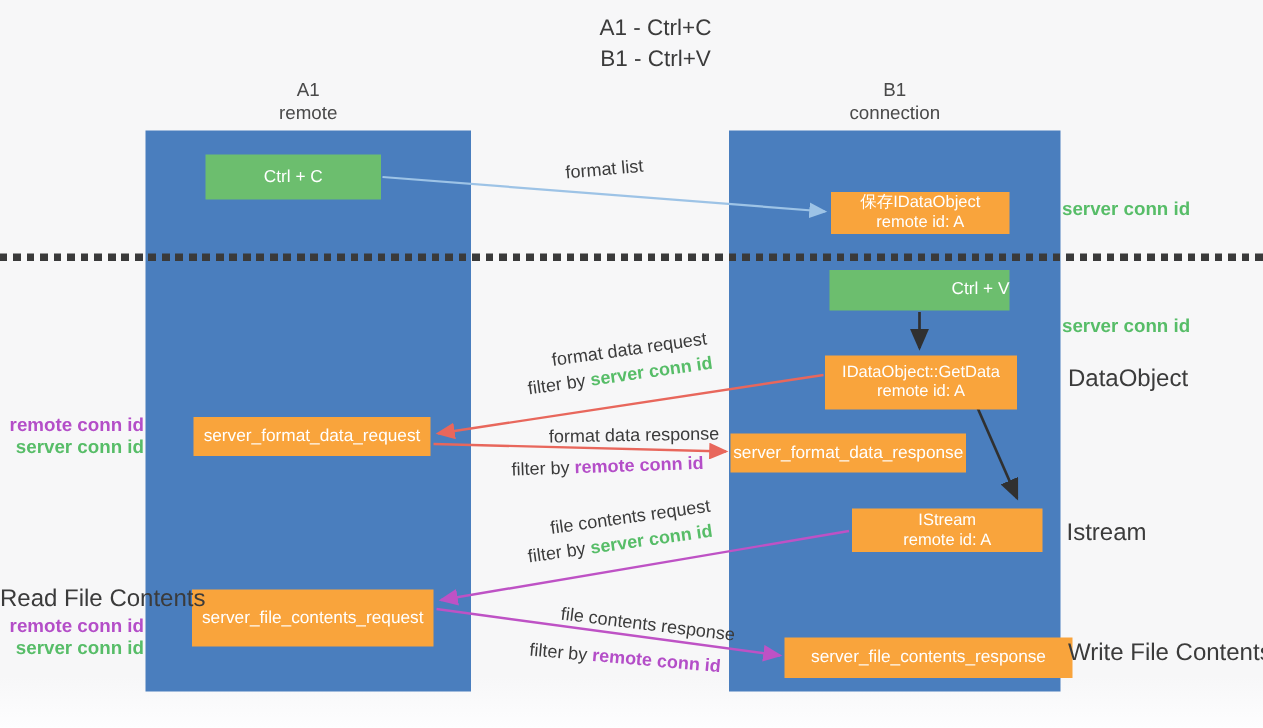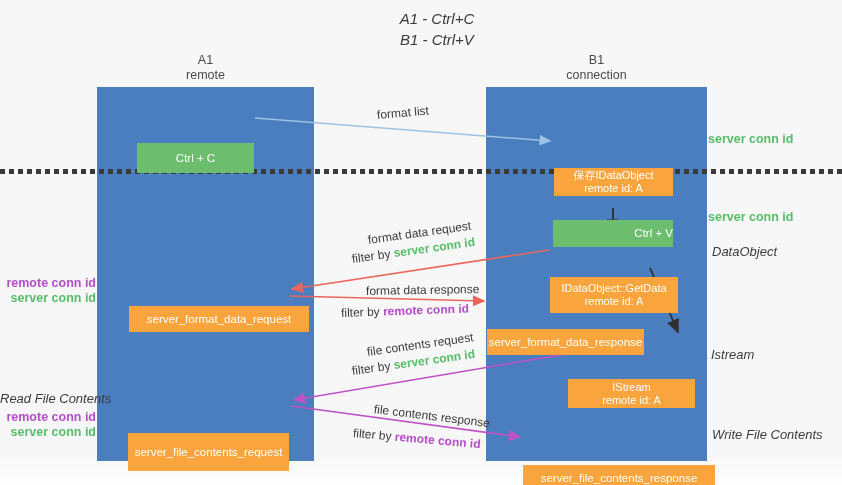--- a/index.html
+++ b/index.html
@@ -20,51 +20,51 @@
   body{
     font-family:"Liberation Sans", sans-serif;
     background:linear-gradient(var(--bg) 93%, #fdfdfe);
     position:relative;
     overflow:hidden;
     color:var(--text-dark);
   }
   .stage{position:absolute;inset:0;}
   .title{
     position:absolute;top:8px;left:32px;right:0;
-    text-align:center;font-size:15px;line-height:21px;color:var(--text-dark);font-style:italic;
+    text-align:center;font-size:15px;line-height:21px;color:var(--text-dark);
   }
   .col-header{
     position:absolute;top:53px;text-align:center;
     font-size:12.5px;line-height:15px;color:#4a4a4a;
   }
   .col-header.left{left:97px;width:217px;}
   .col-header.right{left:486px;width:221px;}
   .column{
     position:absolute;top:87px;height:374px;
     background:var(--column-blue);
   }
   .column.left{left:97px;width:217px;}
   .column.right{left:486px;width:221px;}
   .dotted-line{
     position:absolute;left:0;top:169px;width:842px;height:5px;
     background:repeating-linear-gradient(90deg, #3a3a3a 0 5px, transparent 5px 9px);
   }
   .node{
     position:absolute;display:flex;flex-direction:column;
     align-items:center;justify-content:center;
-    color:#fff;font-size:11.5px;line-height:13px;text-align:center;margin-top:40px;
+    color:#fff;font-size:11.5px;line-height:13px;text-align:center;
   }
   .node.green{background:var(--node-green);}
   .node.orange{background:var(--node-orange);}
   .lbl{position:absolute;font-size:12px;color:var(--text-dark);white-space:nowrap;transform-origin:left center;}
   .lbl .green{color:var(--green-label);font-weight:bold;}
   .lbl .purple{color:var(--purple-label);font-weight:bold;}
   .side-green{position:absolute;font-size:12.5px;font-weight:bold;color:var(--green-label);white-space:nowrap;}
   .side-purple{position:absolute;font-size:12.5px;font-weight:bold;color:var(--purple-label);white-space:nowrap;}
-  .side-dark{position:absolute;font-size:13px;color:var(--text-dark);white-space:nowrap;font-style:italic;}
+  .side-dark{position:absolute;font-size:16px;color:var(--text-dark);white-space:nowrap;}
   .left-block{left:0;width:96px;text-align:right;}
   svg.arrows{position:absolute;inset:0;pointer-events:none;}
   .a-blue{stroke:var(--arrow-blue);stroke-width:1.5;fill:none;}
   .a-red{stroke:var(--arrow-red);stroke-width:1.6;fill:none;}
   .a-mag{stroke:var(--arrow-magenta);stroke-width:1.6;fill:none;}
   .a-blk{stroke:var(--arrow-black);stroke-width:1.8;fill:none;}
   #m-blue path{fill:var(--arrow-blue);}
   #m-red path{fill:var(--arrow-red);}
   #m-mag path{fill:var(--arrow-magenta);}
   #m-blk path{fill:var(--arrow-black);}
@@ -113,21 +113,21 @@
     <line class="a-blk" x1="650" y1="268" x2="678" y2="332" marker-end="url(#m-blk)"></line>
     <line class="a-mag" x1="566" y1="354" x2="294" y2="400" marker-end="url(#m-mag)"></line>
     <line class="a-mag" x1="291" y1="406" x2="520" y2="437" marker-end="url(#m-mag)"></line>
   </svg>
 
   <div class="dotted-line"></div>
 
   <div class="node green" style="left:137px;top:103px;width:117px;height:30px;">
     <div>Ctrl + C</div>
   </div>
-  <div class="node orange" style="left:129px;top:266px;width:180px;height:26px;">
+  <div class="node orange" style="left:129px;top:278px;width:158px;height:26px;">
     <div>server_format_data_request</div>
   </div>
   <div class="node orange" style="left:128px;top:393px;width:161px;height:38px;">
     <div>server_file_contents_request</div>
   </div>
 
   <div class="node orange" style="left:554px;top:128px;width:119px;height:28px;font-size:11px;">
     <div>保存IDataObject</div>
     <div>remote id: A</div>
   </div>

